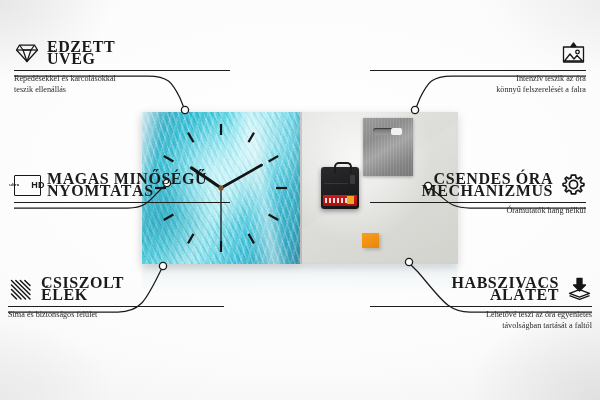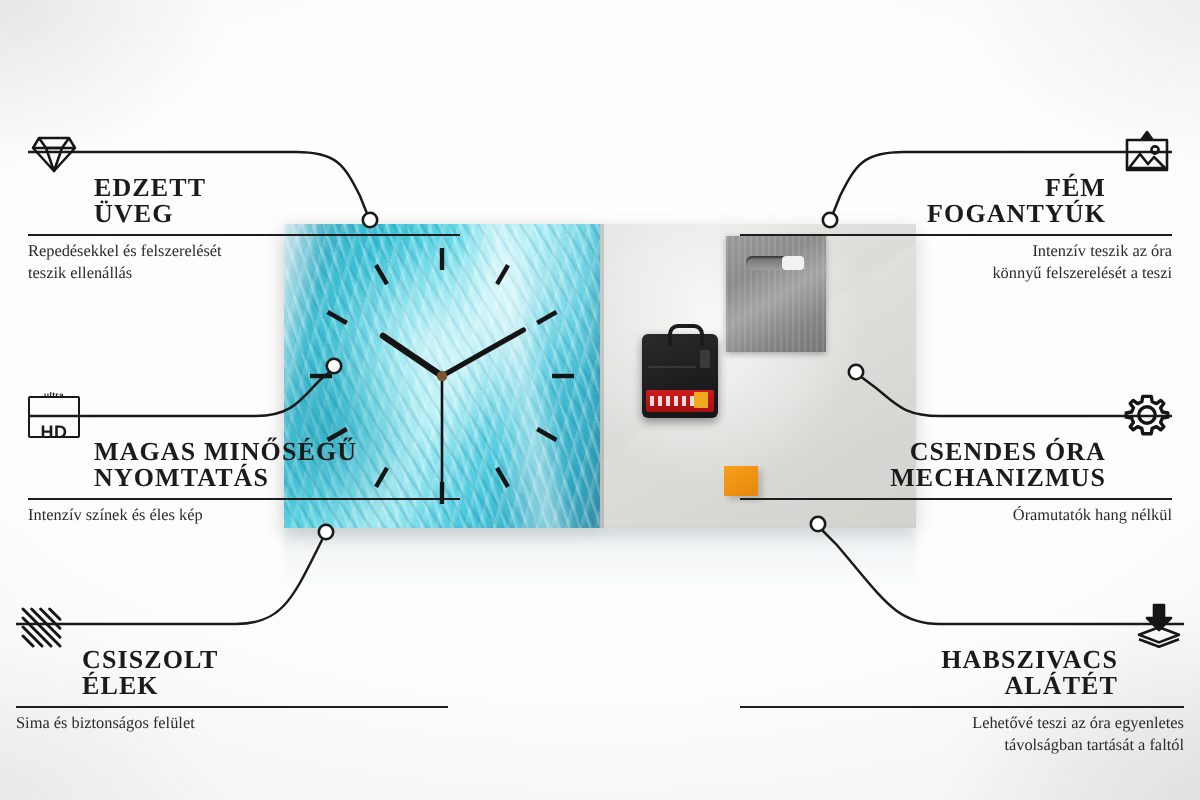--- a/index.html
+++ b/index.html
@@ -104,27 +104,27 @@
   
   #lines{position:absolute;inset:0;width:600px;height:400px;pointer-events:none;}
 
   
   .feature{position:absolute;width:240px;}
   .feature.left{text-align:left;}
   .feature.right{text-align:right;}
   .f-head{display:flex;align-items:center;gap:7px;}
   .feature.right .f-head{flex-direction:row-reverse;}
   .f-icon{width:26px;height:26px;flex:0 0 26px;display:flex;align-items:center;justify-content:center;color:#1a1a1a;}
-  .f-title{font-family:"Liberation Serif",serif;font-weight:bold;font-size:13px;letter-spacing:.55px;
-    color:#1b1b1b;line-height:12.5px;text-transform:uppercase;margin-top:48px;}
+  .f-title{font-family:"Liberation Serif",serif;font-weight:bold;font-size:16px;letter-spacing:.55px;
+    color:#1b1b1b;line-height:12.5px;text-transform:uppercase;}
   .f-rule{height:1px;background:#1d1d1d;margin:4px 0 3px 0;}
   .f-desc{font-family:"Liberation Serif",serif;font-size:8.2px;line-height:10.5px;color:#2b2b2b;}
 
   .hdicon{width:25px;height:19px;border:1.6px solid #171717;border-radius:1px;
-    display:flex;flex-direction:column;align-items:center;justify-content:center;line-height:1;gap:12px;}
+    display:flex;flex-direction:row;align-items:center;justify-content:center;line-height:1;gap:12px;}
   .hdicon .u{font-family:"Liberation Sans",sans-serif;font-size:4.2px;font-weight:bold;letter-spacing:.2px;}
   .hdicon .h{font-family:"Liberation Sans",sans-serif;font-size:9px;font-weight:bold;letter-spacing:.3px;margin-top:.5px;}
 </style>
 </head>
 <body>
 
 <div id="stage">
 
   <div class="bg-base"></div>
   <div class="bg-vig"></div>
@@ -228,42 +228,39 @@
           <path d="M8,8 H16"></path>
         </svg>
       </span>
       <span class="f-title">
         <span>EDZETT</span><br>
         <span>ÜVEG</span>
       </span>
     </div>
     <div class="f-rule"></div>
     <div class="f-desc">
-      <span>Repedésekkel és felszerelését</span><br>
+      <span>Repedésekkel és karcolásokkal</span><br>
       <span>teszik ellenállás</span>
     </div>
   </div>
 
   <div class="feature left" style="left:14px;top:172px;width:216px;">
     <div class="f-head">
       <span class="f-icon">
         <span class="hdicon">
           <span class="u">ultra</span>
           <span class="h">HD</span>
         </span>
       </span>
       <span class="f-title">
         <span>MAGAS MINŐSÉGŰ</span><br>
         <span>NYOMTATÁS</span>
       </span>
     </div>
     <div class="f-rule"></div>
-    <div class="f-desc">
-      <span>Intenzív színek és éles kép</span>
-    </div>
   </div>
 
   <div class="feature left" style="left:8px;top:276px;width:216px;">
     <div class="f-head">
       <span class="f-icon">
         <svg width="24" height="22" viewBox="0 0 24 22" fill="none" stroke="#151515" stroke-width="1.45" stroke-linecap="round">
           <path d="M2.5,2.5 L21,21"></path>
           <path d="M2.5,7 L16.5,21"></path>
           <path d="M2.5,11.5 L12,21"></path>
           <path d="M2.5,16 L7.5,21"></path>
@@ -286,29 +283,25 @@
   <div class="feature right" style="left:370px;top:40px;width:216px;">
     <div class="f-head">
       <span class="f-icon">
         <svg width="25" height="23" viewBox="0 0 25 23" fill="none" stroke="#151515" stroke-width="1.3" stroke-linejoin="round">
           <path d="M12.5,1 L15,4.5 H10 Z" fill="#151515"></path>
           <rect x="2.5" y="5" width="20" height="15"></rect>
           <circle cx="16.5" cy="10" r="1.8"></circle>
           <path d="M3.5,19 L9,12 L13,17 L16,13.5 L21.5,19 Z" fill="none"></path>
         </svg>
       </span>
-      <span class="f-title">
-        <span>FÉM</span><br>
-        <span>FOGANTYÚK</span>
-      </span>
     </div>
     <div class="f-rule"></div>
     <div class="f-desc">
       <span>Intenzív teszik az óra</span><br>
-      <span>könnyű felszerelését a teszi</span>
+      <span>könnyű felszerelését a falra</span>
     </div>
   </div>
 
   <div class="feature right" style="left:370px;top:276px;width:222px;">
     <div class="f-head">
       <span class="f-icon">
         <svg width="25" height="24" viewBox="0 0 25 24" fill="none" stroke="#151515" stroke-width="1.3" stroke-linejoin="round">
           <path d="M10,1.5 H15 V8 H18.5 L12.5,14 L6.5,8 H10 Z" fill="#151515" stroke="#151515"></path>
           <path d="M12.5,12.6 L22.5,16.4 L12.5,20.2 L2.5,16.4 Z"></path>
           <path d="M2.5,18.6 L12.5,22.4 L22.5,18.6"></path>

